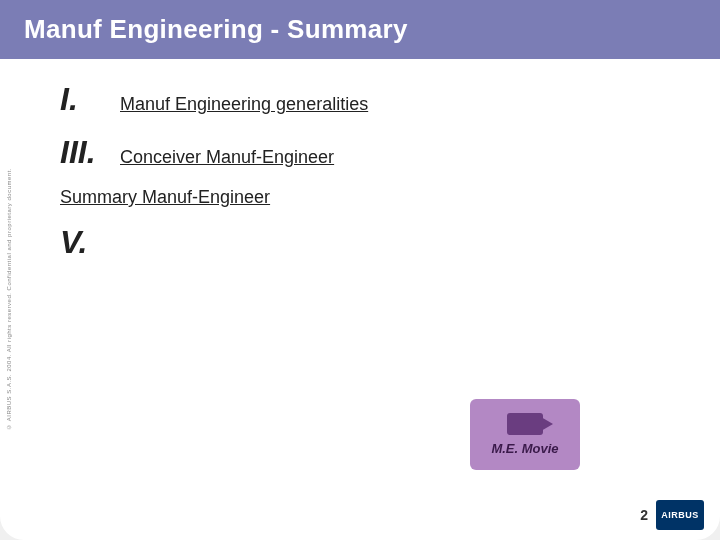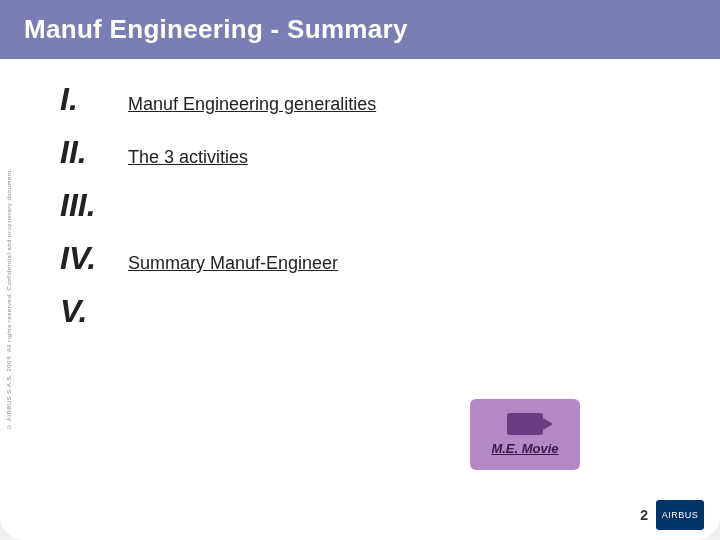--- a/index.html
+++ b/index.html
@@ -58,21 +58,20 @@
       font-weight: bold;
       color: #222;
       min-width: 60px;
       font-style: italic;
     }
 
     .item-text {
       font-size: 18px;
       color: #222;
       text-decoration: underline;
-      margin-left: 8px;
     }
 
     .left-bar {
       position: absolute;
       left: 0;
       top: 58px;
       width: 18px;
       height: 482px;
       display: flex;
       align-items: center;
@@ -109,21 +108,21 @@
       background: #003366;
       border-radius: 3px;
       display: flex;
       align-items: center;
       justify-content: center;
     }
 
     .airbus-logo-text {
       color: white;
       font-size: 9px;
-      font-weight: normal;
+      font-weight: bold;
       letter-spacing: 0.5px;
     }
 
     .movie-btn {
       position: absolute;
       bottom: 70px;
       right: 140px;
       background: #b388c4;
       border-radius: 6px;
       padding: 14px 20px;
@@ -132,21 +131,20 @@
       align-items: center;
       gap: 6px;
       min-width: 110px;
     }
 
     .movie-label {
       font-size: 13px;
       color: #3a1a4a;
       font-style: italic;
       font-weight: bold;
-      text-decoration: underline;
     }
 
     .camera-shape {
       width: 36px;
       height: 22px;
       background: #6a3d80;
       border-radius: 3px;
       position: relative;
       display: inline-block;
     }
@@ -176,28 +174,24 @@
   </div>
 
   <div class="content">
 
     <div id="menu-list">
         <div class="menu-item">
           <span class="roman">I.</span>
           <span class="item-text">Manuf Engineering generalities</span>
         </div>
         <div class="menu-item">
-          <span class="roman">II.</span>
-          <span class="item-text">The 3 activities</span>
-        </div>
-        <div class="menu-item">
           <span class="roman">III.</span>
-        </div>
-        <div class="menu-item">
-          <span class="roman">IV.</span>
+          <span class="item-text">Conceiver Manuf-Engineer</span>
+        </div>
+        <div class="menu-item">
           <span class="item-text">Summary Manuf-Engineer</span>
         </div>
         <div class="menu-item">
           <span class="roman">V.</span>
         </div>
       </div>
 
     <div class="movie-btn">
       <div class="camera-shape"></div>
       <span class="movie-label">M.E. Movie</span>

